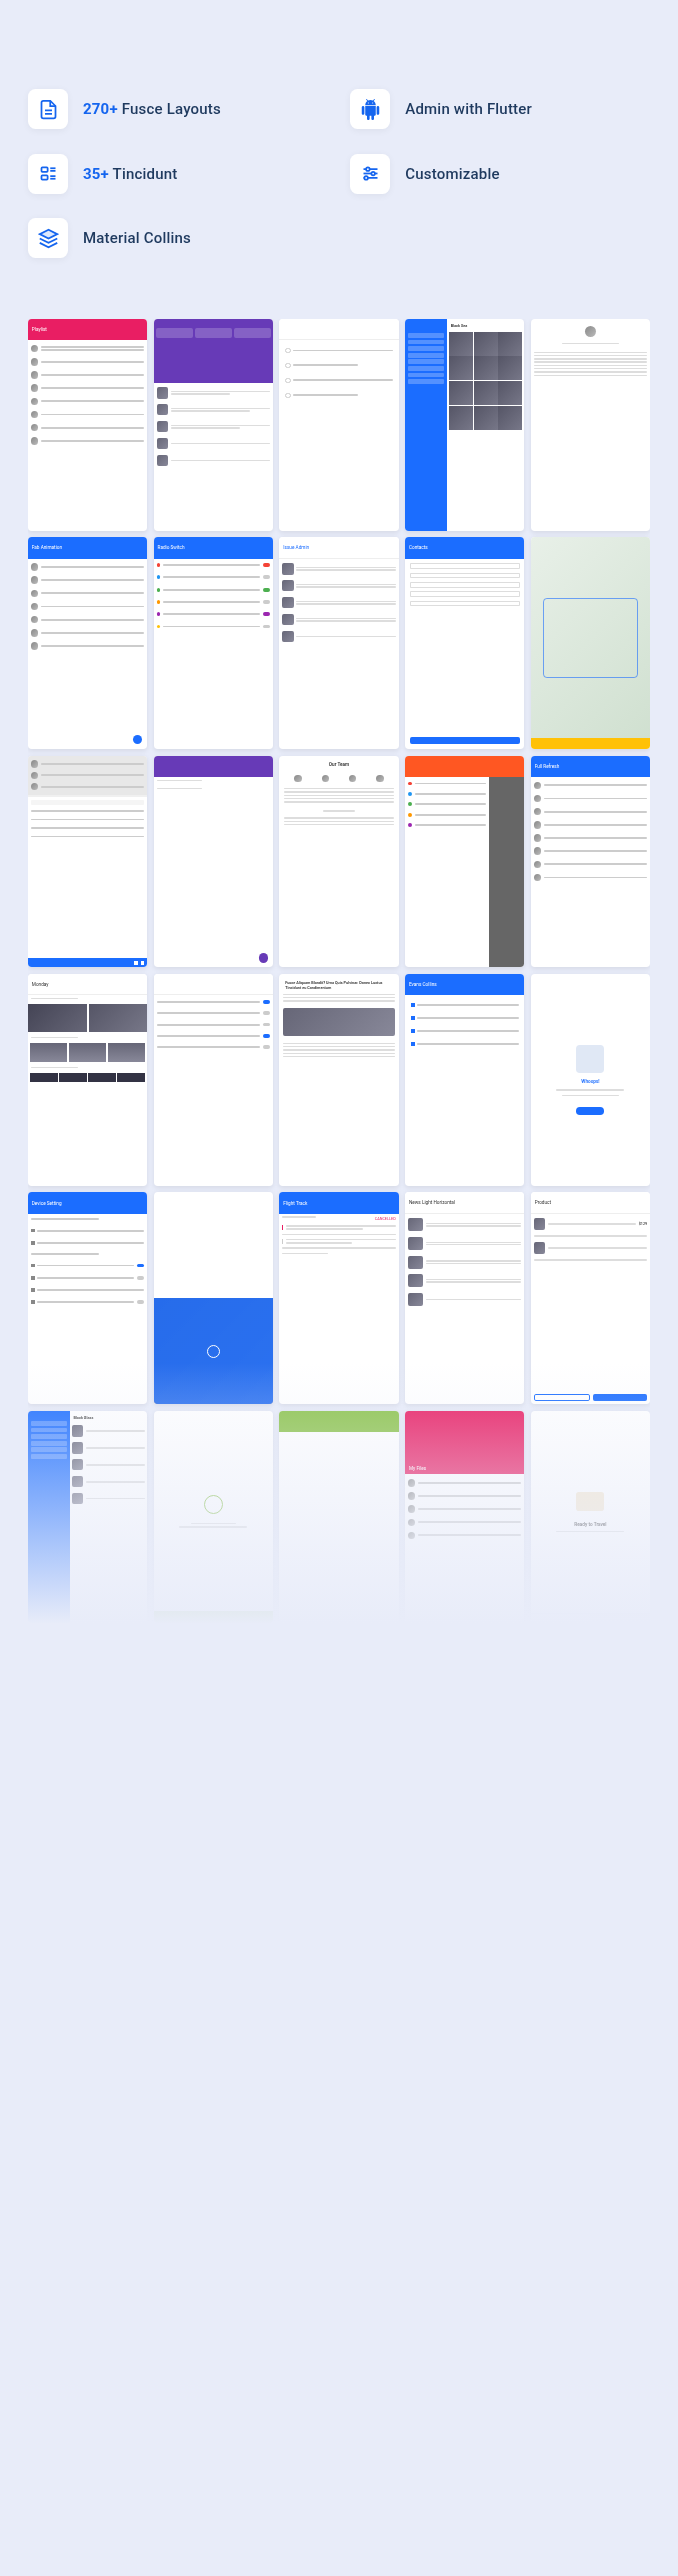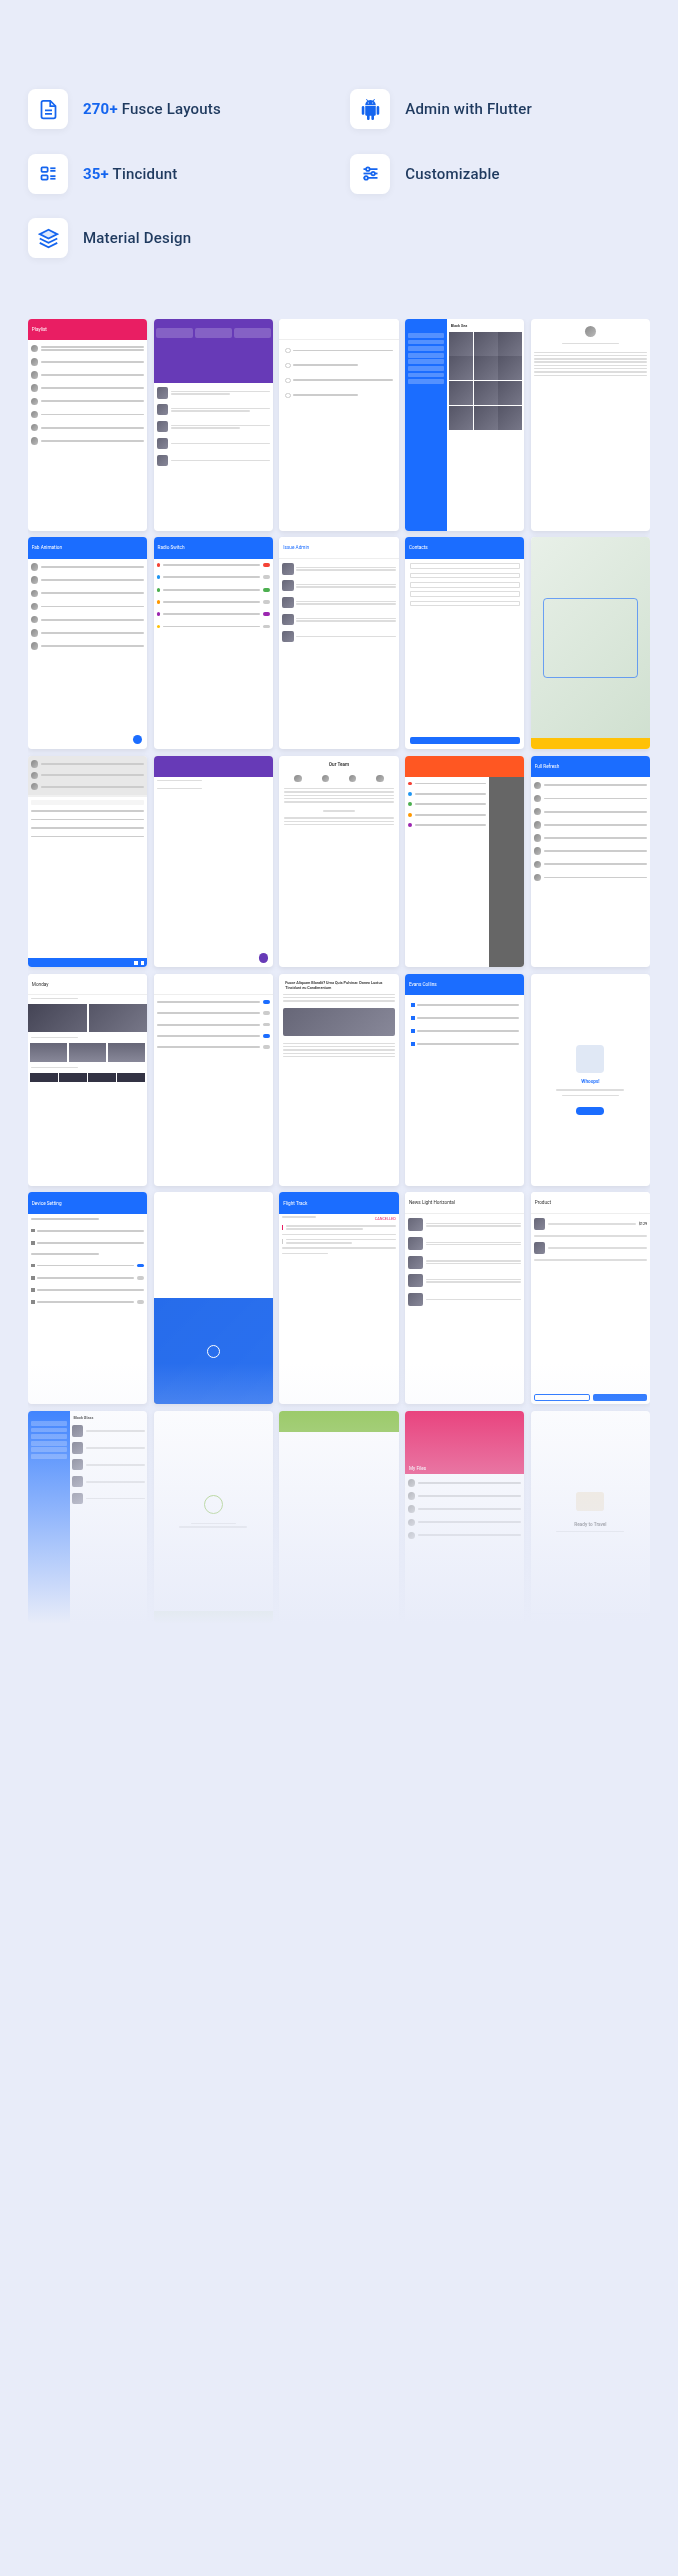--- a/index.html
+++ b/index.html
@@ -179,21 +179,21 @@
       <div class="feature-text"><span>Customizable</span></div>
     </div>
     <div class="feature">
       <div class="feature-icon">
         <svg viewBox="0 0 24 24" fill="none" stroke="#1565ef" stroke-width="2">
             <polygon points="12 2 2 7 12 12 22 7 12 2" fill="#1565ef" fill-opacity="0.15"></polygon>
             <polyline points="2 12 12 17 22 12"></polyline>
             <polyline points="2 17 12 22 22 17"></polyline>
           </svg>
       </div>
-      <div class="feature-text"><span>Material Design</span></div>
+      <div class="feature-text"><span>Material Collins</span></div>
     </div>
   </div>
 
   <div class="reflection-wrap">
   <div class="screens-grid">
 
     <div class="screen">
       <div class="s-bar magenta">
             <span>Playlist</span>
           </div>

